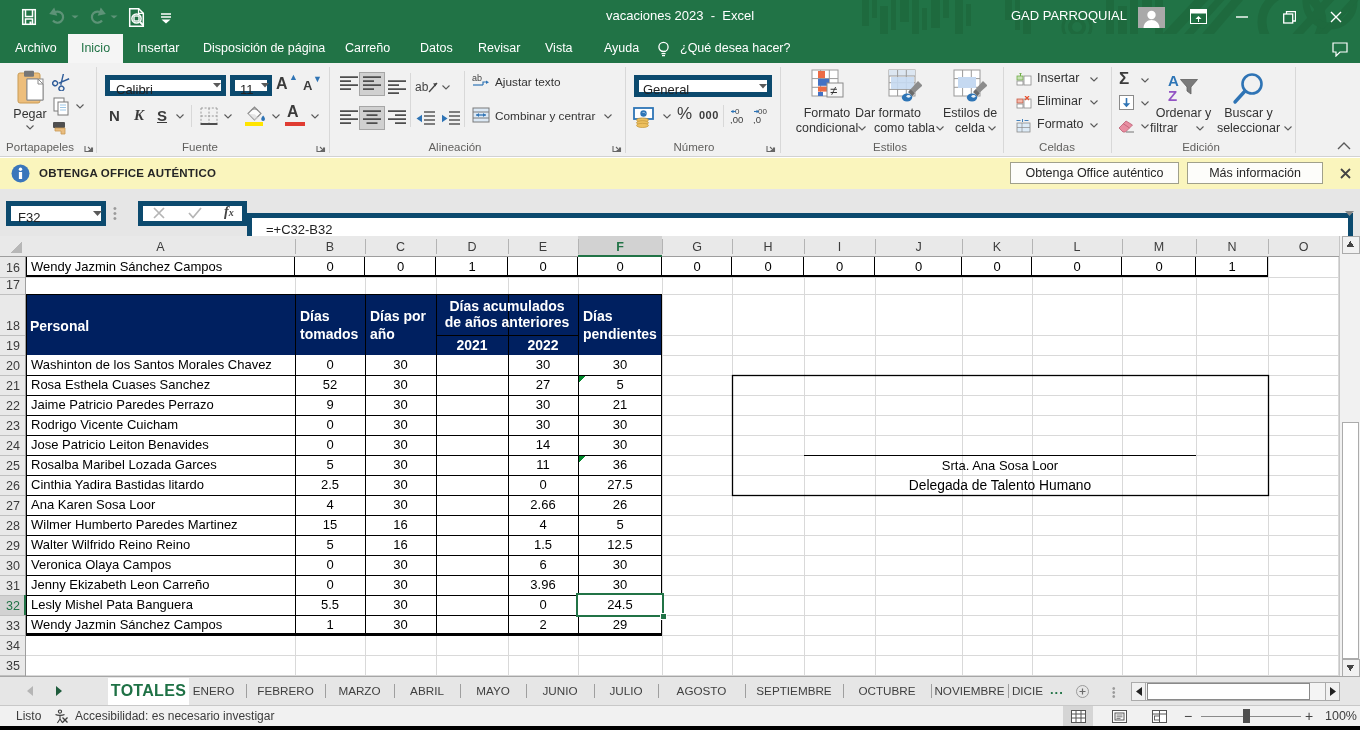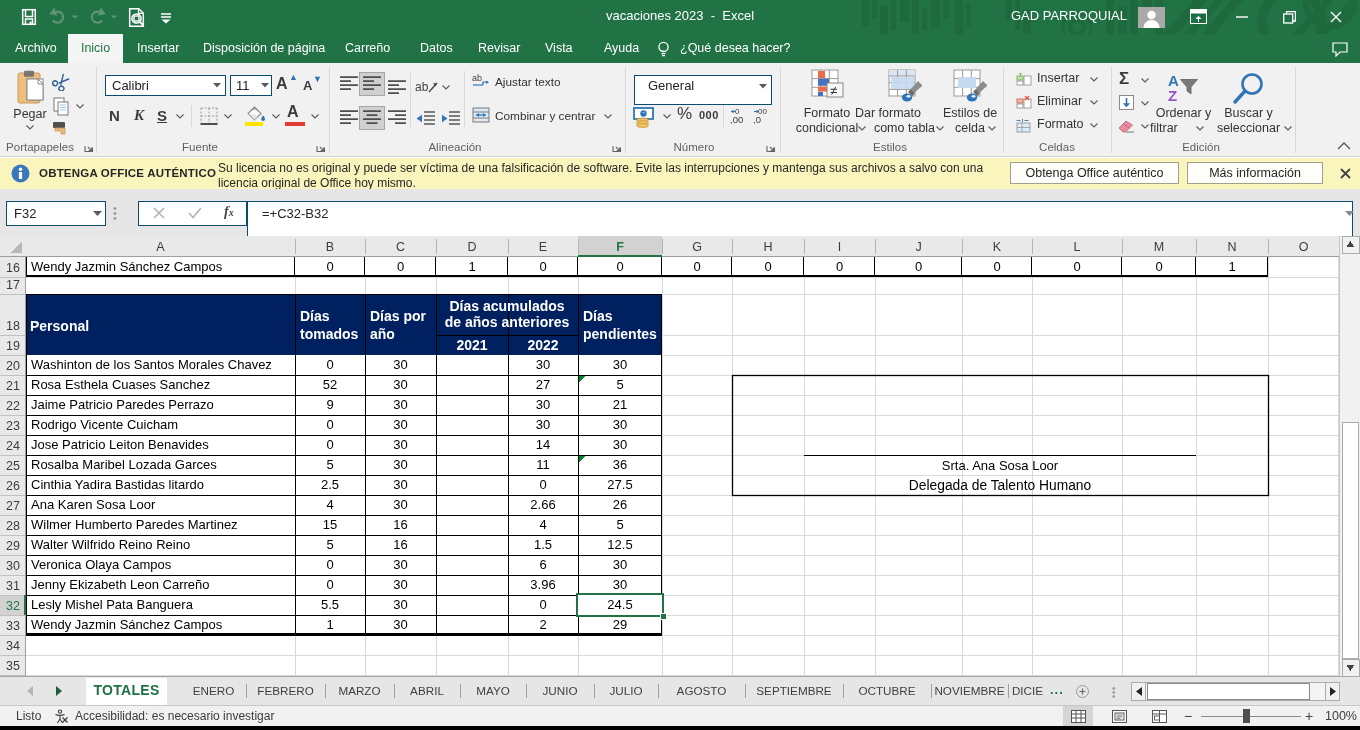--- a/index.html
+++ b/index.html
@@ -9,21 +9,21 @@
 .tabrow{position:absolute;left:0;top:34px;width:1360px;height:29px;background:#217346}
 .tabrow .mi{position:absolute;top:0;height:29px;line-height:29px;color:#fff;font-size:12.5px}
 .ribbon{position:absolute;left:0;top:63px;width:1360px;height:94px;background:#f1f1f1;border-bottom:1px solid #d2d2d2}
 .gsep{position:absolute;top:4px;height:86px;width:1px;background:#d8d8d8}
 .glabel{position:absolute;top:78px;font-size:11.5px;color:#605f5d;text-align:center}
 .launch{position:absolute;top:80px;width:10px;height:10px}
 .rbtn-txt{font-size:12.5px;color:#333}
 .msgbar{position:absolute;left:0;top:158px;width:1360px;height:31px;background:#faf5bd}
 .msgbtn{position:absolute;top:3.5px;height:22px;background:#fdfdfa;border:1px solid #a0a08b;font-size:12.5px;color:#262626;text-align:center}
 .fbar{position:absolute;left:0;top:189px;width:1360px;height:47px;background:#e6e6e6}
-.whitebox{position:absolute;background:#fff;border:1px solid #0c4a6e}
+.whitebox{position:absolute;background:#fff;border:5px solid #0c4a6e}
 .sheettabs{position:absolute;left:0;top:676px;width:1360px;height:29px;background:#e6e6e6;border-top:1px solid #a6a6a6}
 .stab{position:absolute;top:1px;height:26px;line-height:26px;font-size:11.7px;color:#404040;text-align:center;letter-spacing:0}
 .statusbar{position:absolute;left:0;top:705px;width:1360px;height:21px;background:#f1f1f1;border-top:1px solid #c8c8c8}
 .blackstrip{position:absolute;left:0;top:726px;width:1360px;height:4px;background:#000}
 svg{display:block}
 </style></head>
 <body>
 
 <div class="titlebar">
 <svg class="abs" style="left:860px;top:0" width="500" height="34" viewBox="0 0 500 34">
@@ -269,21 +269,21 @@
 <div class="abs" style="left:495px;top:46px;font-size:11.8px;color:#333">Combinar y centrar</div>
 <svg class="abs" style="left:604px;top:51px" width="8" height="5" viewBox="0 0 8 5">
       <path d="M0.5 0.5l3.5 3.5L7.5 0.5" fill="none" stroke="#5a5a5a" stroke-width="1.1"></path>
     </svg>
 <div class="glabel" style="left:388px;width:134px">Alineación</div>
 <svg class="launch" style="left:612px" width="10" height="10" viewBox="0 0 10 10">
 <path d="M1 1v-0h0 M1 3v5.5h5.5M8.5 4.5v4h-4" fill="none" stroke="#666" stroke-width="1.1"></path>
 <path d="M4 4l3.2 3.2M7.5 4.6v2.9h-2.9" fill="none" stroke="#666" stroke-width="1.1"></path>
     </svg>
 <div class="gsep" style="left:625px"></div>
-<div class="whitebox" style="left:634px;top:12px;width:138px;height:30px;line-height:20px;font-size:13px;color:#222;padding-left:13px">General</div>
+<div class="whitebox" style="left:634px;top:12px;width:138px;height:22px;line-height:20px;font-size:13px;color:#222;padding-left:4px">General</div>
 <svg class="abs" style="left:759px;top:21px" width="8" height="5" viewBox="0 0 8 5">
       <path d="M0 0l4 4.5L8 0z" fill="#5a5a5a"></path>
     </svg>
 <svg class="abs" style="left:633px;top:44px" width="22" height="22" viewBox="0 0 22 22">
 <rect x="1" y="1" width="19" height="11" fill="#fff" stroke="#2e75b6" stroke-width="1.8"></rect>
 <circle cx="10.5" cy="6.5" r="3.2" fill="#2e75b6"></circle>
       <path d="M9.5 5.5a2.4 2.4 0 0 1 3 1" stroke="#9dc3e6" fill="none"></path>
 <ellipse cx="9.5" cy="13" rx="6" ry="2.1" fill="#eec05e" stroke="#c09339" stroke-width="0.7"></ellipse>
 <ellipse cx="9.5" cy="15.8" rx="6" ry="2.1" fill="#eec05e" stroke="#c09339" stroke-width="0.7"></ellipse>
 <ellipse cx="9.5" cy="18.4" rx="6" ry="2.1" fill="#eec05e" stroke="#c09339" stroke-width="0.7"></ellipse>
@@ -434,42 +434,41 @@
 <path d="M1 8l6-6 6 6" fill="none" stroke="#5a5a5a" stroke-width="1.4"></path>
     </svg>
 </div>
 <div class="msgbar">
 <svg class="abs" style="left:11px;top:6px" width="19" height="19" viewBox="0 0 19 19">
 <circle cx="9.5" cy="9.5" r="9" fill="#3a76bb"></circle>
       <circle cx="9.5" cy="5.2" r="1.7" fill="#fff"></circle>
 <rect x="7.9" y="8" width="3.2" height="7" fill="#fff"></rect>
     </svg>
 <div class="abs" style="left:39px;top:9px;font-size:11.5px;font-weight:bold;color:#262626;letter-spacing:0.2px">OBTENGA OFFICE AUTÉNTICO</div>
-<div class="abs" style="left:218px;top:3px;font-size:12px;color:#262626;line-height:15px">Su licencia no es original y puede ser víctima de una falsificación de software. Evite las interrupciones y mantenga sus archivos a salvo con una<br>licencia original de Office hoy mismo.</div>
 <div class="msgbtn" style="left:1010px;width:169px;line-height:20px">Obtenga Office auténtico</div>
 <div class="msgbtn" style="left:1187px;width:136px;line-height:20px">Más información</div>
 <svg class="abs" style="left:1340px;top:10px" width="11" height="11" viewBox="0 0 11 11">
       <path d="M1 1l9 9M10 1l-9 9" stroke="#444" stroke-width="1.8"></path>
     </svg>
 </div>
 <div class="fbar">
 <div class="whitebox" style="left:6px;top:12px;width:100px;height:25px;line-height:23px;font-size:13px;color:#222;padding-left:7px">F32</div>
 <svg class="abs" style="left:93px;top:22px" width="9" height="6" viewBox="0 0 9 6">
       <path d="M0 0l4.5 5L9 0z" fill="#5a5a5a"></path>
     </svg>
 <div class="abs" style="left:113px;top:17px;color:#9a9a9a;font-size:11px;letter-spacing:0;line-height:5px">•<br>•<br>•</div>
 <div class="whitebox" style="left:138px;top:12px;width:109px;height:25px"></div>
 <svg class="abs" style="left:153px;top:18px" width="12" height="12" viewBox="0 0 12 12">
       <path d="M1 1l10 10M11 1L1 11" stroke="#b5b5b5" stroke-width="1.7"></path>
     </svg>
 <svg class="abs" style="left:188px;top:18px" width="14" height="12" viewBox="0 0 14 12">
       <path d="M1 6l4 4.5L13 1" fill="none" stroke="#b5b5b5" stroke-width="1.7"></path>
     </svg>
 <div class="abs" style="left:224px;top:15px;font-size:14px;font-style:italic;font-family:'Liberation Serif',serif;color:#444;font-weight:bold">f<span style="font-size:10px">x</span></div>
-<div class="whitebox" style="left:247px;top:12px;width:1106px;height:39px;line-height:23px;font-size:13px;color:#222;padding-left:14px">=+C32-B32</div>
+<div class="whitebox" style="left:247px;top:24px;width:1106px;height:39px;line-height:23px;font-size:13px;color:#222;padding-left:14px">=+C32-B32</div>
 <svg class="abs" style="left:1345px;top:22px" width="9" height="6" viewBox="0 0 9 6">
       <path d="M0 0l4.5 5L9 0z" fill="#8a8a8a"></path>
     </svg>
 </div>
 <svg class="abs" style="left:0;top:236px" width="1360" height="440" viewBox="0 0 1360 440" shape-rendering="crispEdges">
 <rect x="0" y="0" width="1360" height="440" fill="#fff"></rect>
 <rect x="0" y="0" width="1339" height="21" fill="#e9e9e9"></rect>
 <rect x="578" y="0" width="84" height="21" fill="#d2d2d2"></rect>
 <rect x="295" y="3" width="1" height="15" fill="#b4b4b4"></rect>
 <rect x="365" y="3" width="1" height="15" fill="#b4b4b4"></rect>
@@ -747,21 +746,21 @@
 <path d="M1350.5 435l4-6h-8z" fill="#444"></path>
 <rect x="1342.5" y="186.5" width="16" height="236" fill="#fff" stroke="#ababab" stroke-width="1"></rect>
 </svg>
 <div class="sheettabs">
 <svg class="abs" style="left:25px;top:9px" width="10" height="10" viewBox="0 0 10 10">
       <path d="M8 0L2 5l6 5z" fill="#b5b5b5"></path>
     </svg>
 <svg class="abs" style="left:54px;top:9px" width="10" height="10" viewBox="0 0 10 10">
       <path d="M2 0l6 5-6 5z" fill="#1f5c3c"></path>
     </svg>
-<div class="abs" style="left:86px;top:1px;width:81px;height:34px;background:#fff;border-bottom:3px solid #217346;color:#1e7145;font-weight:bold;font-size:14px;text-align:center;line-height:25px;letter-spacing:0.3px">TOTALES</div>
+<div class="abs" style="left:108px;top:1px;width:81px;height:34px;background:#fff;border-bottom:3px solid #217346;color:#1e7145;font-weight:bold;font-size:16px;text-align:center;line-height:25px;letter-spacing:0.3px">TOTALES</div>
 <div class="stab" style="left:181px;width:65px">ENERO</div>
 <div class="abs" style="left:246px;top:7px;width:1px;height:14px;background:#9f9f9f"></div>
 <div class="stab" style="left:246px;width:79px">FEBRERO</div>
 <div class="abs" style="left:325px;top:7px;width:1px;height:14px;background:#9f9f9f"></div>
 <div class="stab" style="left:325px;width:69px">MARZO</div>
 <div class="abs" style="left:394px;top:7px;width:1px;height:14px;background:#9f9f9f"></div>
 <div class="stab" style="left:394px;width:66px">ABRIL</div>
 <div class="abs" style="left:460px;top:7px;width:1px;height:14px;background:#9f9f9f"></div>
 <div class="stab" style="left:460px;width:66px">MAYO</div>
 <div class="abs" style="left:526px;top:7px;width:1px;height:14px;background:#9f9f9f"></div>

